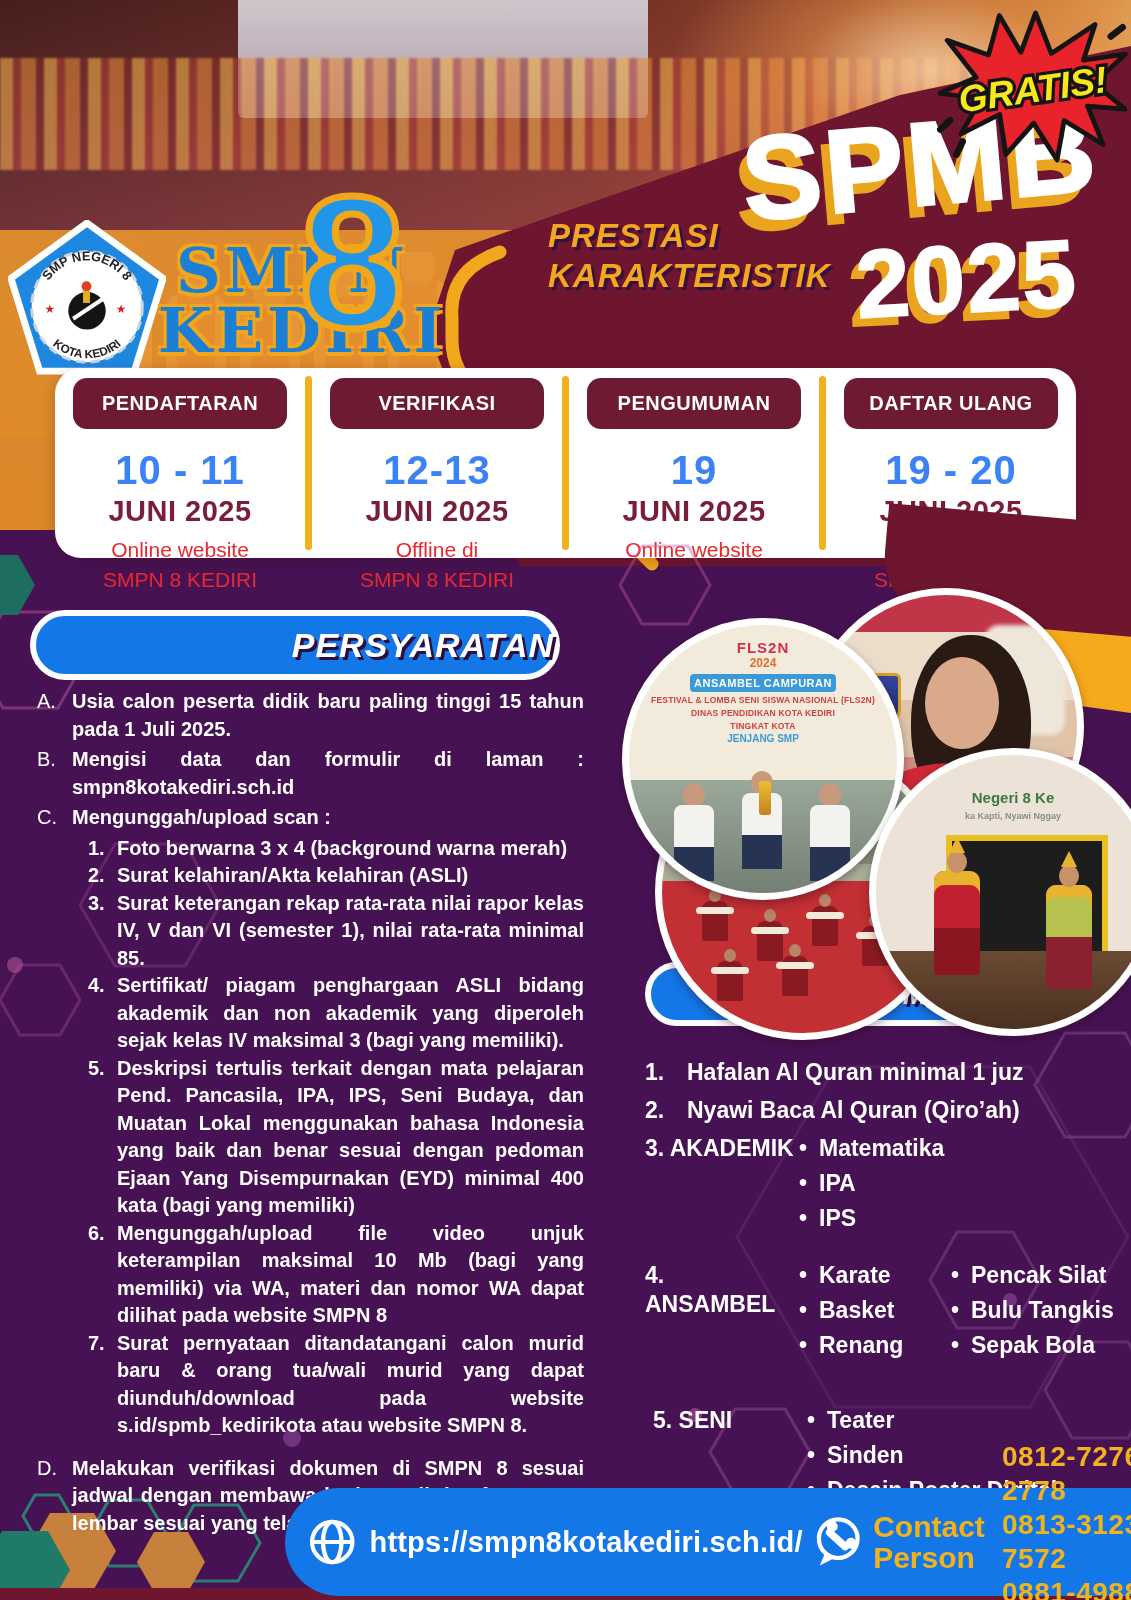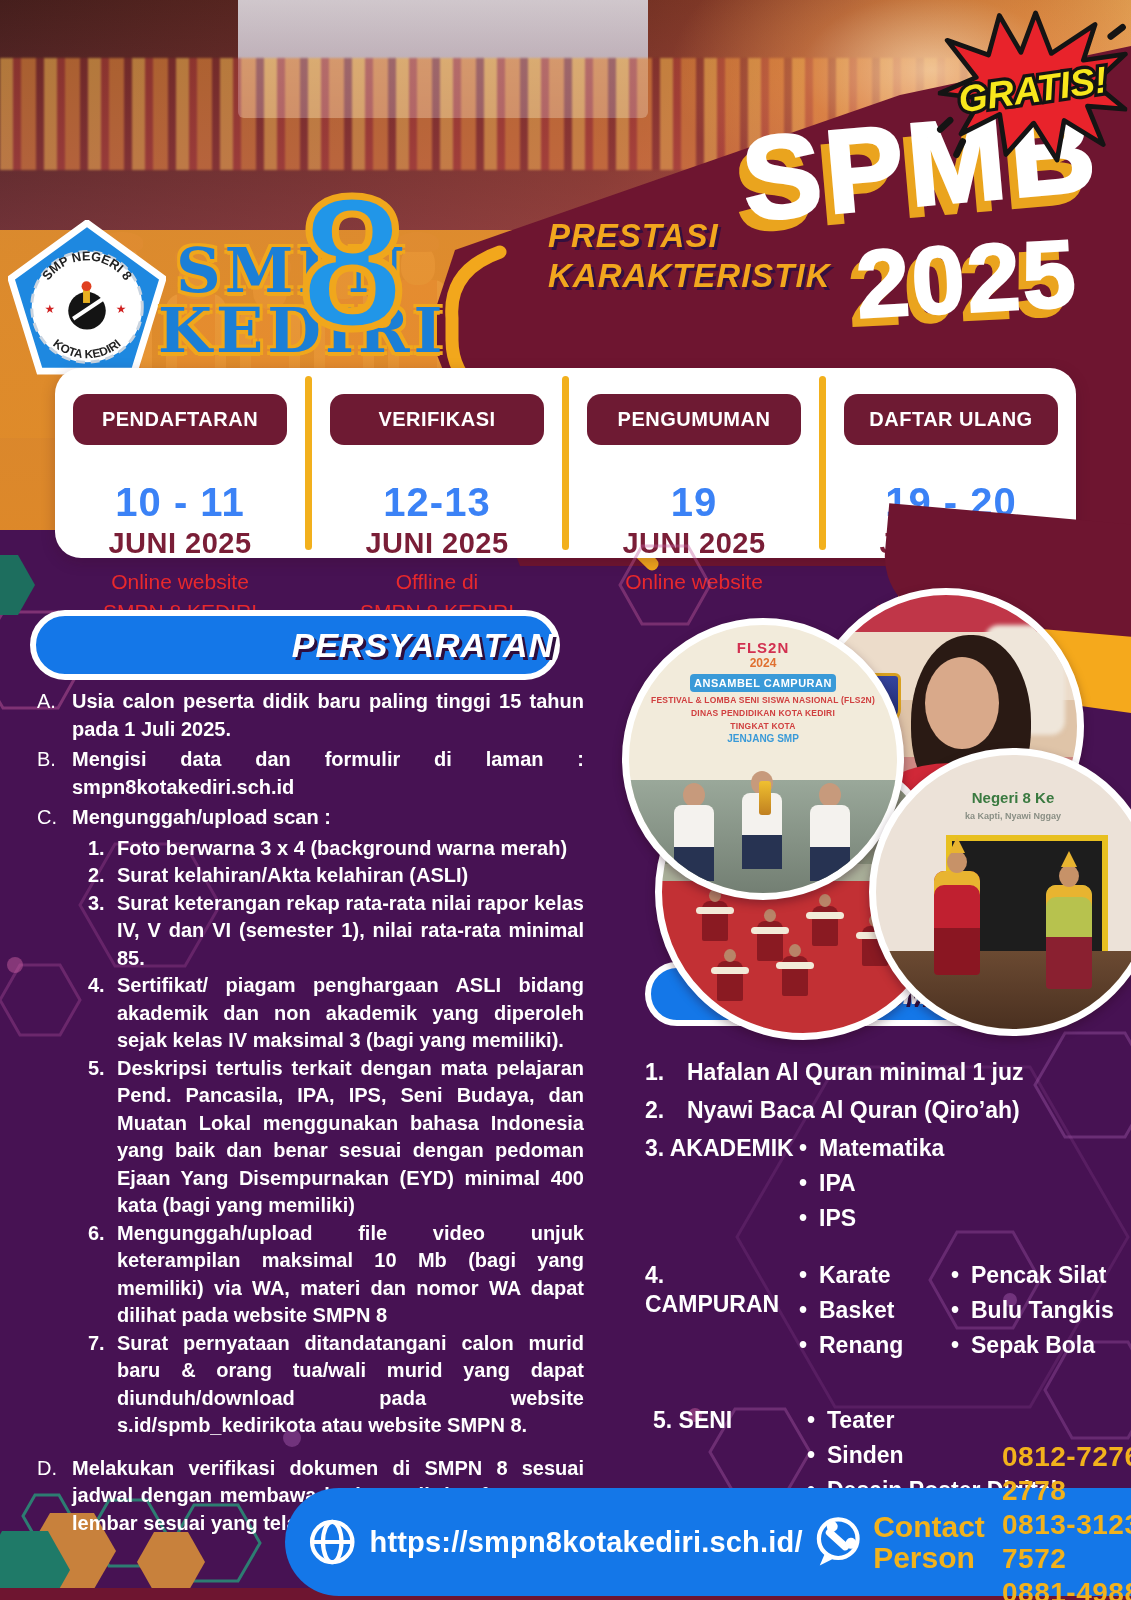--- a/index.html
+++ b/index.html
@@ -50,21 +50,21 @@
     text-shadow:-10px 12px 0 #eaa41e;}
   .year{position:absolute;left:856px;top:224px;font-size:96px;font-weight:bold;color:#fff;
     letter-spacing:2px;transform:rotate(-3deg);-webkit-text-stroke:2px #fff;
     text-shadow:-9px 9px 0 #eaa41e;}
   .gratis{position:absolute;left:938px;top:8px;width:190px;height:158px;transform:rotate(2deg);}
   
   .schedule{position:absolute;left:55px;top:368px;width:1021px;height:190px;background:#fff;
     border-radius:26px;display:flex;align-items:stretch;padding:0;box-shadow:0 4px 14px rgba(60,10,30,.25);}
   .sched-card{flex:1 1 0;display:flex;flex-direction:column;text-align:center;padding-top:10px;}
   .sched-pill{background:#6e1a33;color:#fff;font-weight:bold;font-size:20px;letter-spacing:.5px;
-    border-radius:14px;margin:16px 18px;padding:14px 8px;}
+    border-radius:14px;margin:0 18px;padding:14px 8px;}
   .sched-date{margin-top:19px;font-size:40px;font-weight:bold;color:#3b82f6;letter-spacing:1px;}
   .sched-month{margin-top:2px;font-size:29px;font-weight:bold;color:#7a1e37;letter-spacing:.5px;}
   .sched-note{margin-top:7px;font-size:21px;line-height:1.45;color:#e8282c;}
   .sched-sep{width:7px;background:#f2b01d;border-radius:4px;margin:8px 0;}
   
   .gold-blob{position:absolute;left:905px;top:556px;width:330px;height:170px;background:#f5a91c;
     border-radius:60px 0 0 104px;transform:rotate(8deg);transform-origin:right top;}
   .maroon-blob{position:absolute;left:888px;top:532px;width:330px;height:112px;background:#6e1530;
     border-radius:0 0 0 64px;transform:rotate(5deg);transform-origin:right top;}
   .hexes{position:absolute;inset:0;pointer-events:none;}
@@ -457,21 +457,21 @@
         <span>3.</span> <span>AKADEMIK</span>
       </div>
       <div class="komp-col1">
         <div class="bullet">Matematika</div>
         <div class="bullet">IPA</div>
         <div class="bullet">IPS</div>
       </div>
     </div>
     <div class="komp-group" style="margin-top:22px;">
       <div class="komp-label">
-        <span>4.</span> <span>CAMPURAN</span>
+        <span>4.</span> <span>ANSAMBEL</span>
       </div>
       <div class="komp-col1">
         <div class="bullet">Karate</div>
         <div class="bullet">Basket</div>
         <div class="bullet">Renang</div>
       </div>
       <div class="komp-col2">
         <div class="bullet">Pencak Silat</div>
         <div class="bullet">Bulu Tangkis</div>
         <div class="bullet">Sepak Bola</div>

